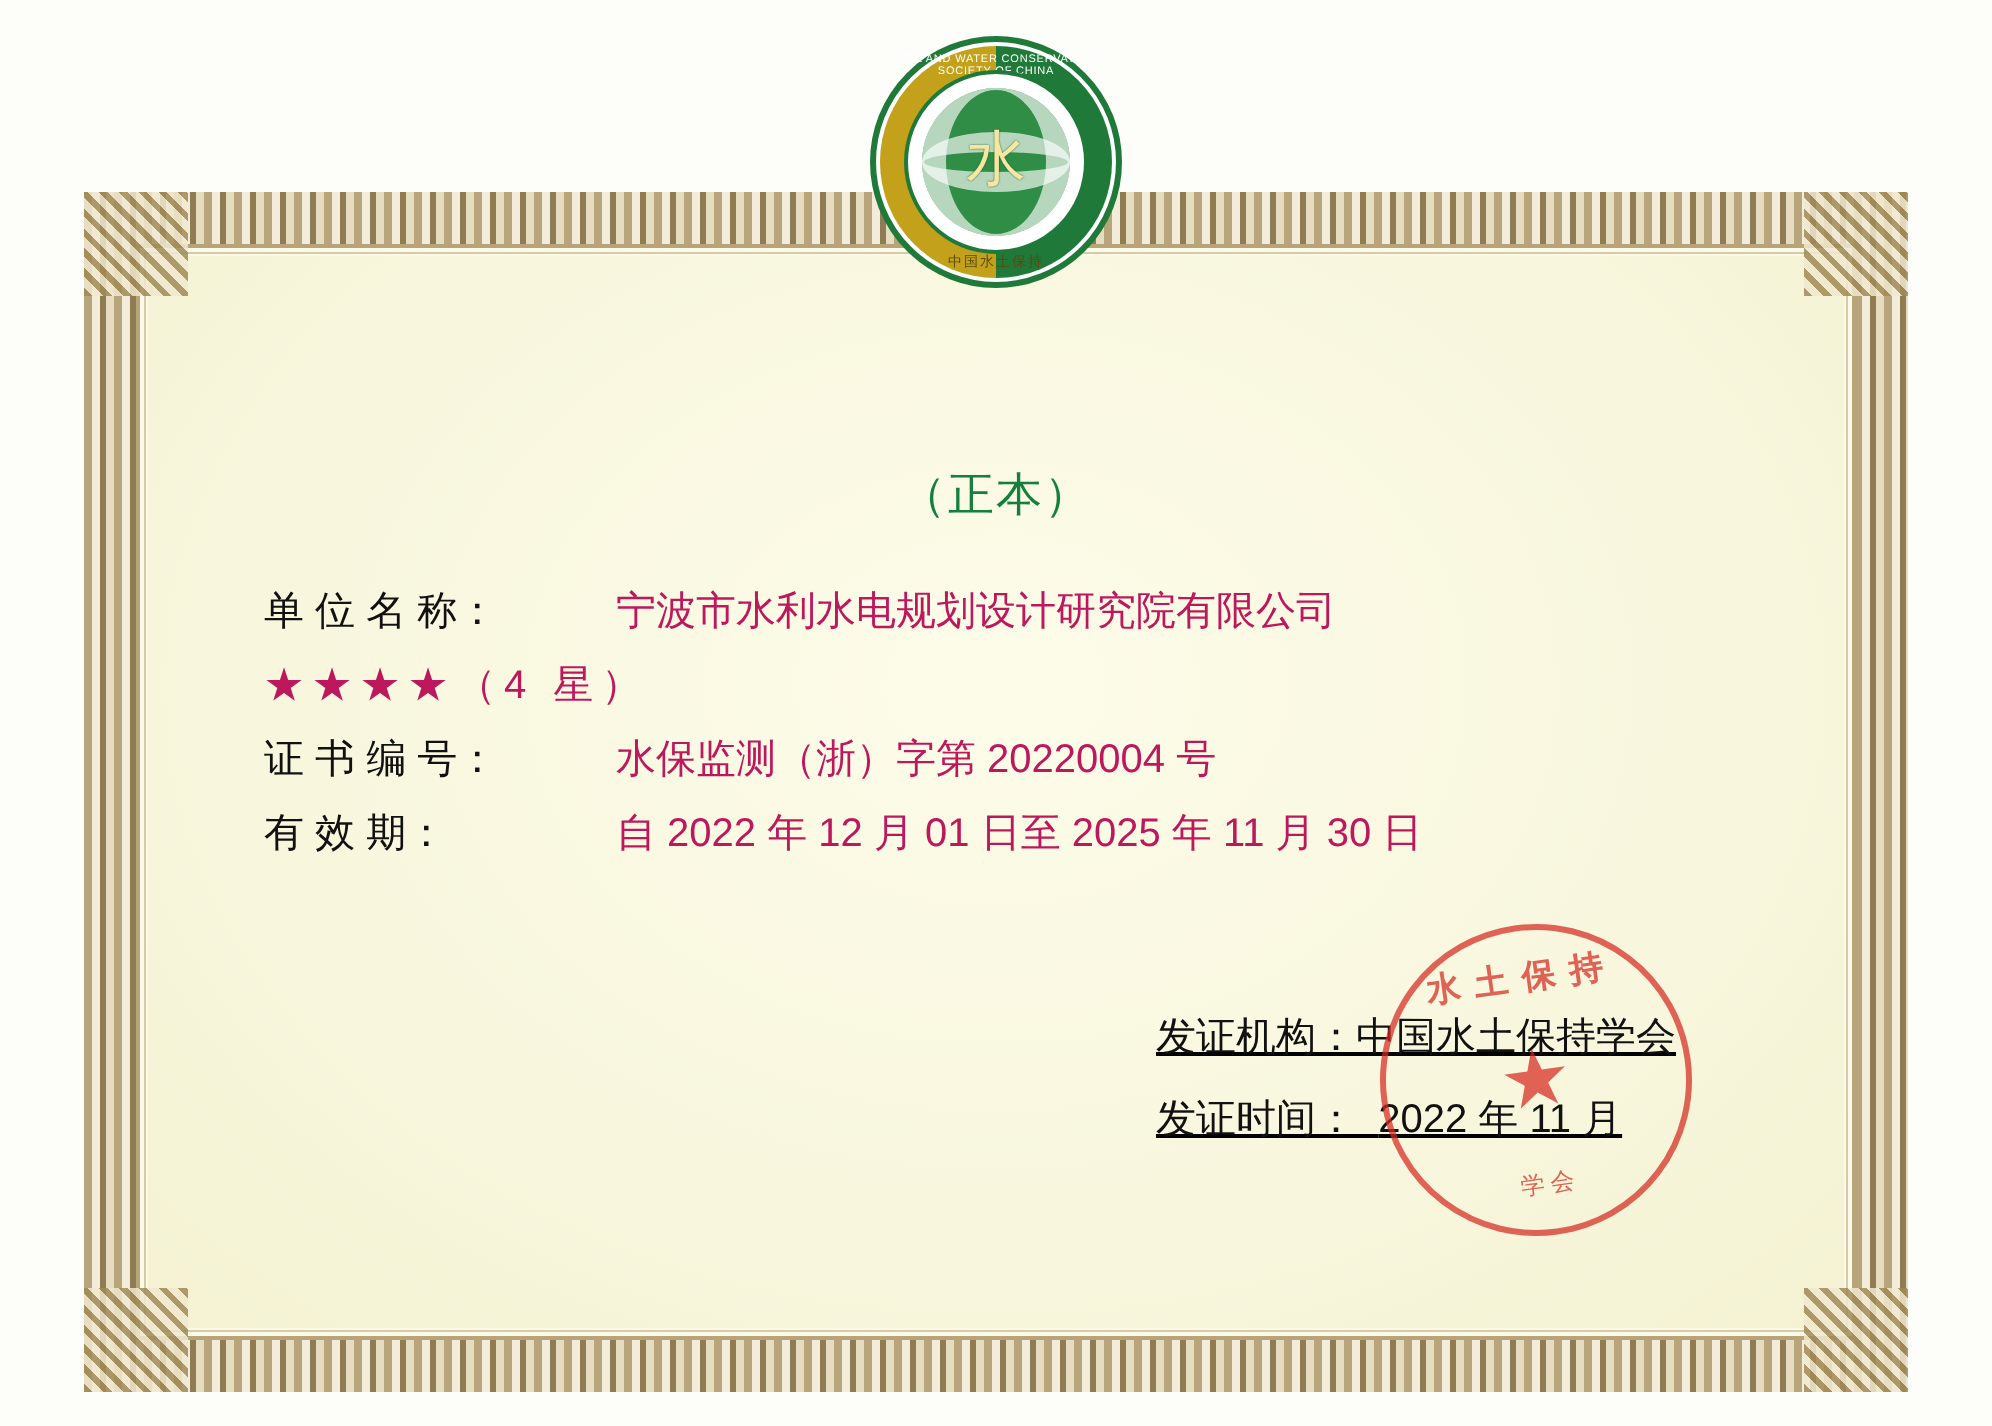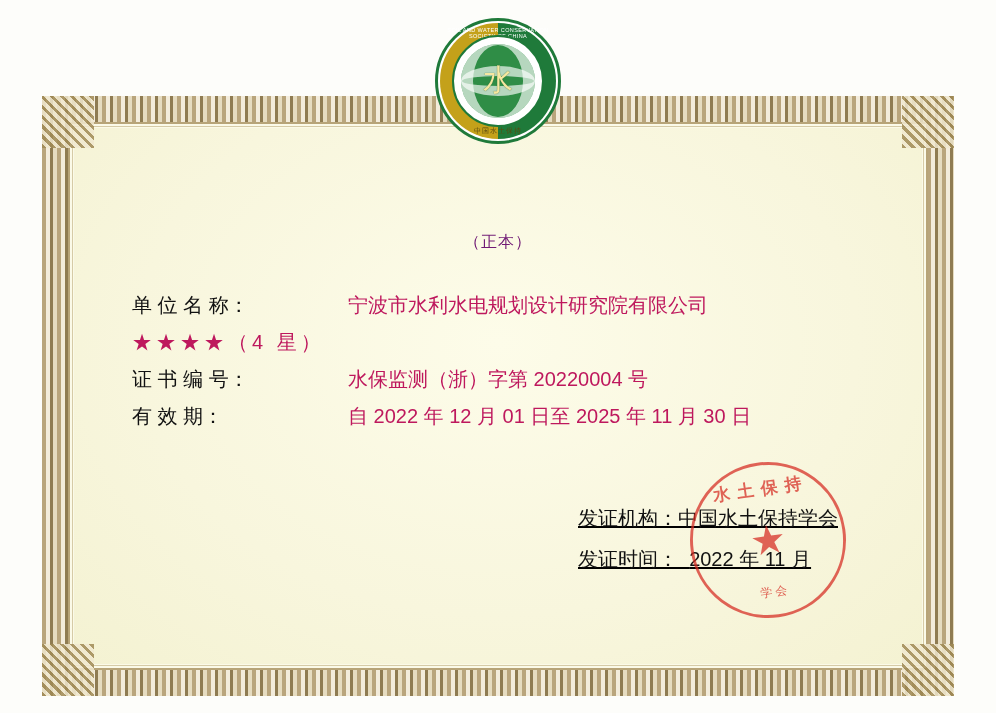--- a/index.html
+++ b/index.html
@@ -169,38 +169,37 @@
     font-weight: bold;
     letter-spacing: 2px;
     color: #1a1a1a;
     font-family: "Liberation Sans", sans-serif;
   }
   .cert-subtitle {
     position: absolute;
     left: 0; right: 0;
     top: 232px;
     text-align: center;
-    font-size: 16px;
-    color: #701a75;
+    font-size: 23px;
+    color: #15803d;
     letter-spacing: 1px;
   }
 
   
   .fields {
     position: absolute;
     left: 132px;
     top: 292px;
     width: 740px;
   }
   .field-row {
     display: flex;
     align-items: baseline;
     height: 35px;
     margin-bottom: 2px;
-    gap: 40px;
   }
   .field-label {
     width: 176px;
     flex: 0 0 176px;
     font-size: 20px;
     color: #111;
     letter-spacing: 0px;
     white-space: nowrap;
   }
   .field-value {

